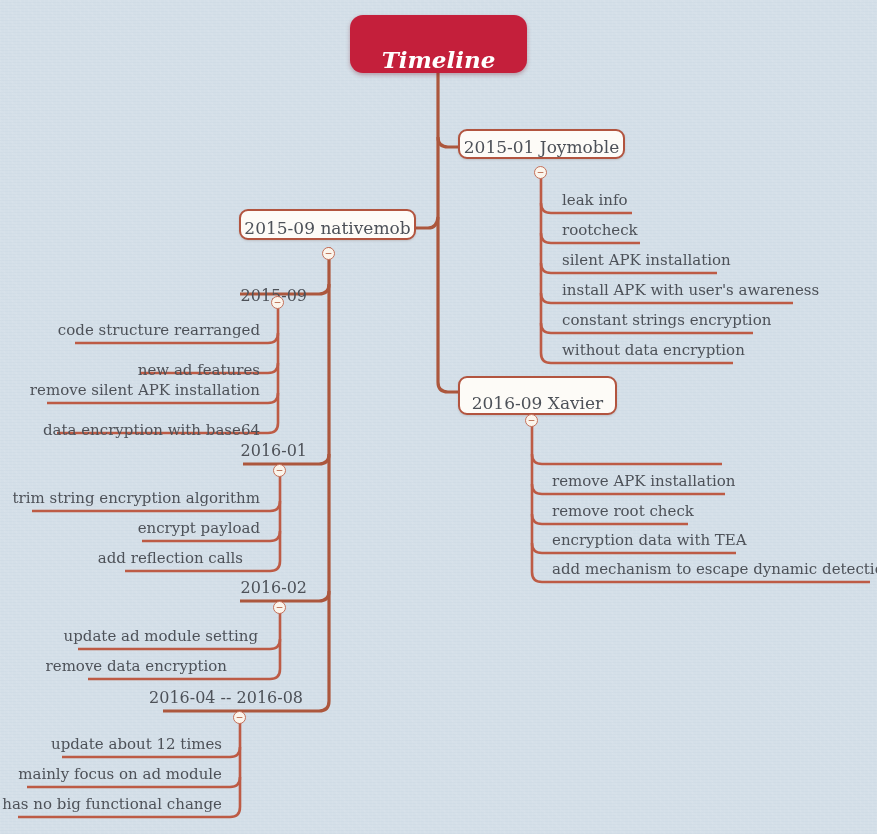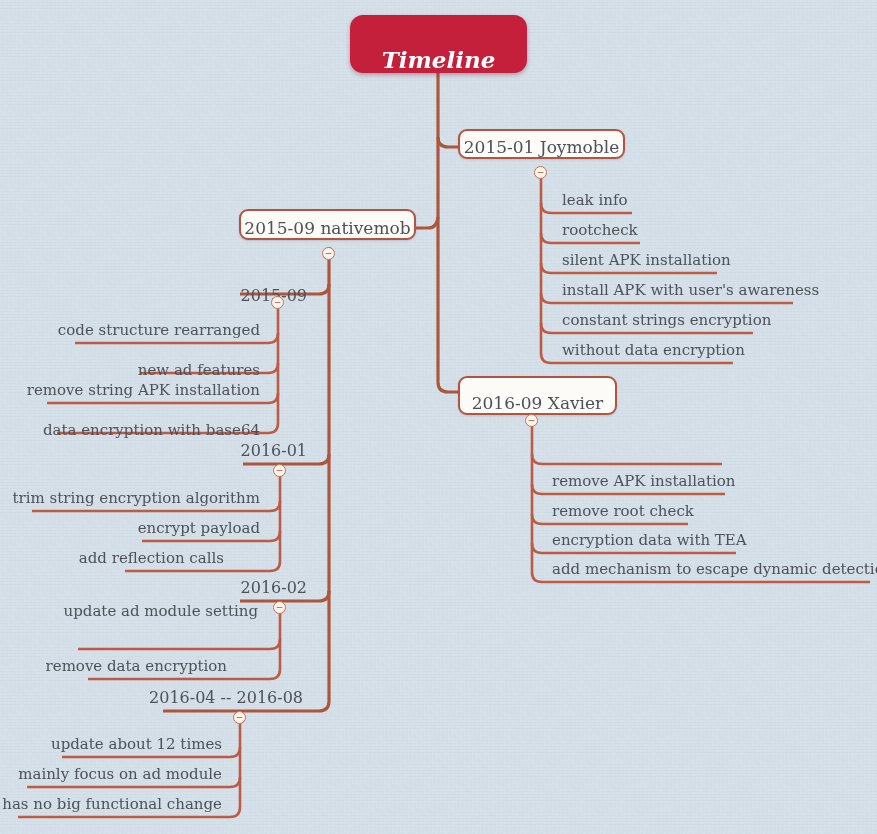--- a/index.html
+++ b/index.html
@@ -155,28 +155,28 @@
   <div class="leaf" style="left:562px;top:281px;">install APK with user's awareness</div>
   <div class="leaf" style="left:562px;top:341px;">without data encryption</div>
 
   <div class="sublabel" style="right:570px;top:271px;margin-top:15px;">2015-09</div>
   <div class="sublabel" style="right:570px;top:441px;">2016-01</div>
   <div class="sublabel" style="right:570px;top:578px;">2016-02</div>
   <div class="sublabel" style="right:574px;top:688px;">2016-04 -- 2016-08</div>
 
   <div class="leaf r" style="right:617px;top:321px;">code structure rearranged</div>
   <div class="leaf r" style="right:617px;top:351px;margin-top:10px;">new ad features</div>
-  <div class="leaf r" style="right:617px;top:381px;">remove string APK installation</div>
+  <div class="leaf r" style="right:617px;top:381px;">remove silent APK installation</div>
   <div class="leaf r" style="right:617px;top:421px;">data encryption with base64</div>
 
   <div class="leaf r" style="right:617px;top:489px;">trim string encryption algorithm</div>
   <div class="leaf r" style="right:617px;top:519px;">encrypt payload</div>
-  <div class="leaf r" style="right:653px;top:549px;">add reflection calls</div>
+  <div class="leaf r" style="right:634px;top:549px;">add reflection calls</div>
 
-  <div class="leaf r" style="right:619px;top:602px;margin-left:12px;">update ad module setting</div>
+  <div class="leaf r" style="right:619px;top:627px;margin-left:12px;">update ad module setting</div>
   <div class="leaf r" style="right:650px;top:657px;">remove data encryption</div>
 
   <div class="leaf r" style="right:655px;top:735px;">update about 12 times</div>
   <div class="leaf r" style="right:655px;top:765px;">mainly focus on ad module</div>
   <div class="leaf r" style="right:655px;top:795px;">has no big functional change</div>
 
   <div class="leaf" style="left:552px;top:472px;">remove APK installation</div>
   <div class="leaf" style="left:552px;top:502px;">remove root check</div>
   <div class="leaf" style="left:552px;top:531px;">encryption data with TEA</div>
   <div class="leaf" style="left:552px;top:560px;">add mechanism to escape dynamic detection</div>

